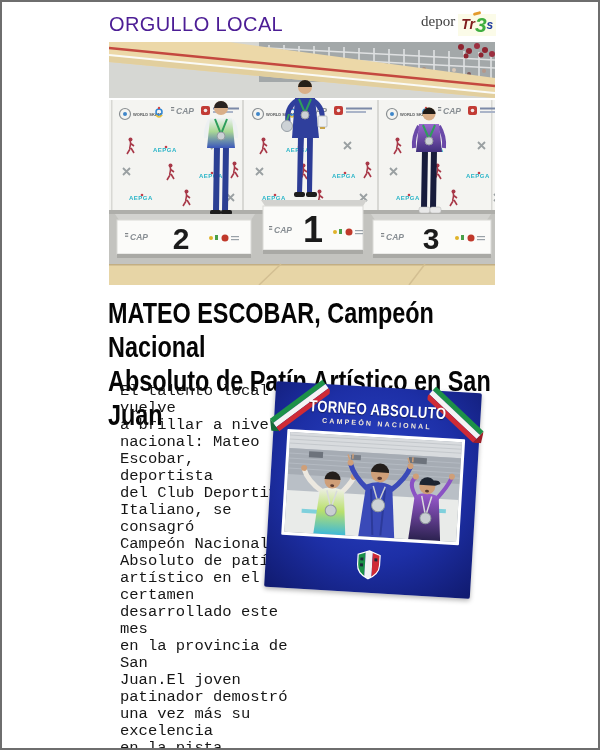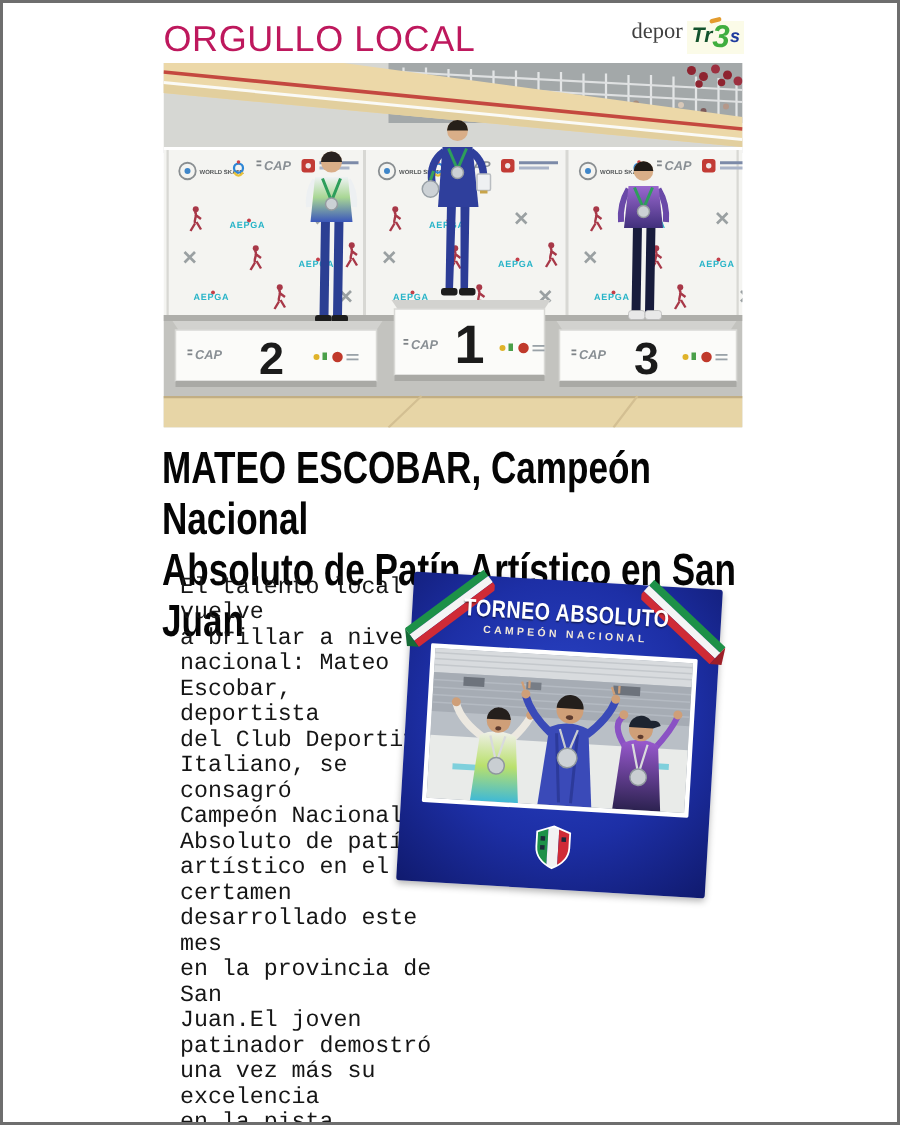--- a/index.html
+++ b/index.html
@@ -1,24 +1,24 @@
 <!DOCTYPE html>
 <html><head>
 <meta charset="utf-8">
 <style>
   html,body{margin:0;padding:0;background:#ffffff;}
   .page{position:relative;width:600px;height:750px;box-sizing:border-box;border:2px solid #6e6e6e;background:#fff;font-family:"Liberation Sans",sans-serif;overflow:hidden;}
 
   
-  .section-title{position:absolute;left:107px;top:11px;font-size:24px;letter-spacing:.4px;color:#be185d;}
+  .section-title{position:absolute;left:107px;top:11px;font-size:20px;letter-spacing:.4px;color:#4c1d95;}
   .brand{position:absolute;left:419px;top:10px;white-space:nowrap;}
   .brand-prefix{font-family:"Liberation Serif","DejaVu Serif",serif;font-size:15px;color:#404040;}
   .brand-box{display:inline-block;position:relative;background:#fbfbe8;padding:0 3px 1px 3px;margin-left:3px;font-style:italic;font-weight:bold;line-height:1;vertical-align:-3px;}
   .brand-box::before{content:"";position:absolute;top:-2px;left:15px;width:8px;height:3px;background:#e39b2d;border-radius:2px;transform:rotate(-14deg);}
-  .brand-tr{color:#14532d;font-size:14px;}
+  .brand-tr{color:#7f1d1d;font-size:14px;}
   .brand-3{color:#3fae3f;font-size:21px;vertical-align:-3px;}
   .brand-s{color:#1f3b9e;font-size:12px;}
 
   
   .photo{position:absolute;left:107px;top:40px;width:386px;height:243px;}
   .photo svg{display:block;}
 
   
   .headline{position:absolute;left:106px;top:294px;margin:0;width:500px;font-family:"Liberation Sans",sans-serif;font-weight:700;font-size:30px;line-height:34px;color:#050505;transform:scaleX(.78);transform-origin:0 0;white-space:pre-line;}
 

